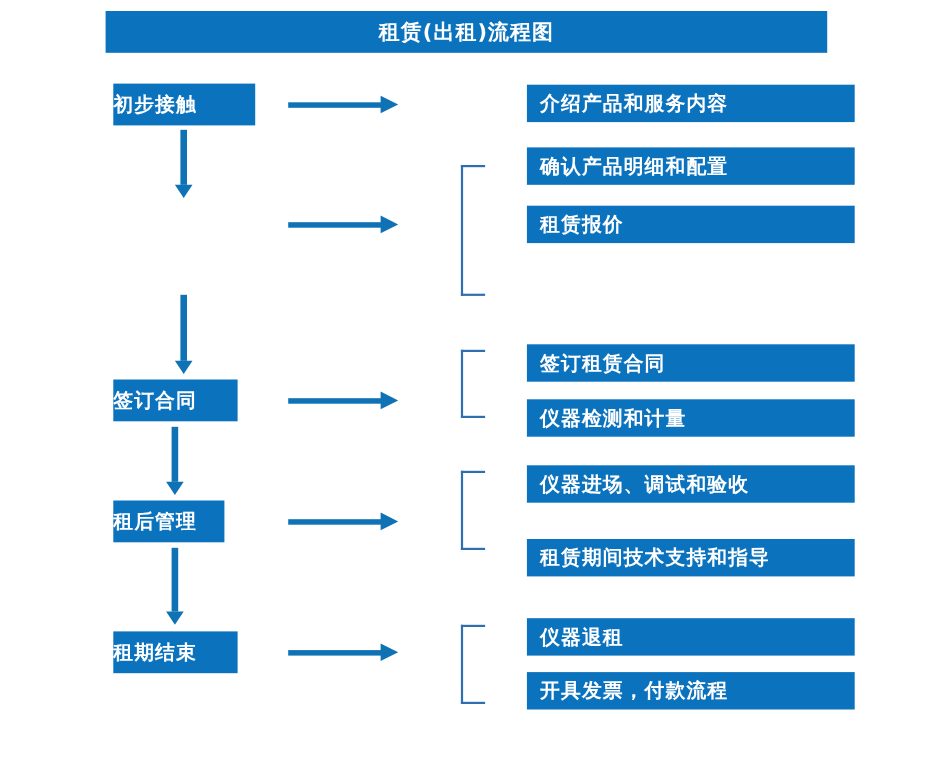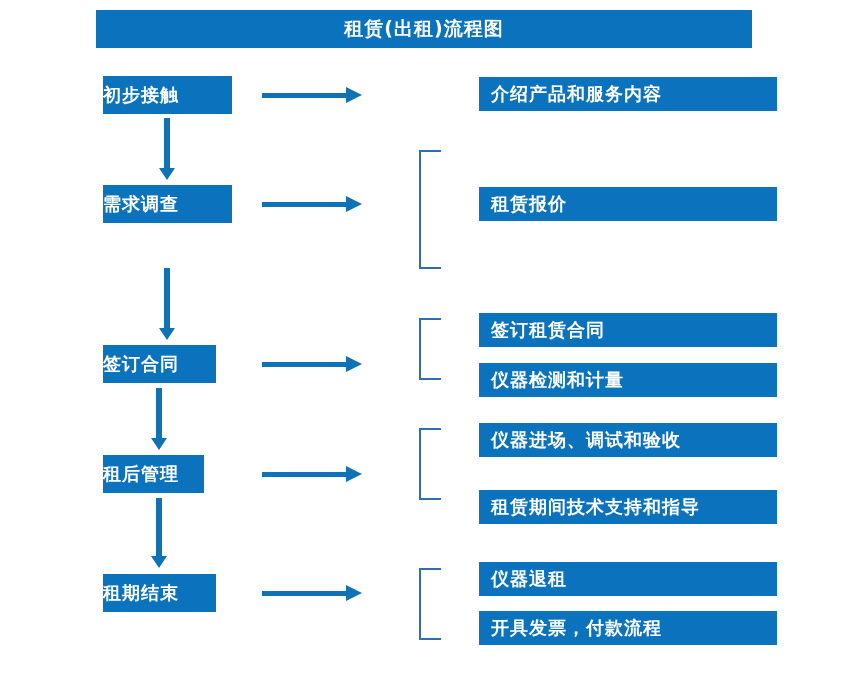--- a/index.html
+++ b/index.html
@@ -118,23 +118,20 @@
 <body>
 
 <div id="canvas">
 
   <div class="title-bar">租赁(出租)流程图</div>
 
   <div class="box stage" style="left:103px; top:76px; width:129px;">
     <span>初步接触</span>
   </div>
 
-  <div class="box stage" style="left:103px; top:185px; width:129px;">
-    <span>需求调查</span>
-  </div>
 
   <div class="box stage" style="left:103px; top:345px; width:113px;">
     <span>签订合同</span>
   </div>
 
   <div class="box stage" style="left:103px; top:455px; width:101px;">
     <span>租后管理</span>
   </div>
 
   <div class="box stage" style="left:103px; top:574px; width:113px;">
@@ -184,20 +181,23 @@
 
   <div class="bracket" style="left:419px; top:150px; height:119px;"></div>
   <div class="bracket" style="left:419px; top:318px; height:62px;"></div>
   <div class="bracket" style="left:419px; top:428px; height:72px;"></div>
   <div class="bracket" style="left:419px; top:568px; height:72px;"></div>
 
   <div class="box detail" style="top:77px;">
     <span>介绍产品和服务内容</span>
   </div>
 
+  <div class="box detail" style="top:134px;">
+    <span>确认产品明细和配置</span>
+  </div>
   <div class="box detail" style="top:187px;">
     <span>租赁报价</span>
   </div>
 
   <div class="box detail" style="top:313px;">
     <span>签订租赁合同</span>
   </div>
   <div class="box detail" style="top:363px;">
     <span>仪器检测和计量</span>
   </div>

